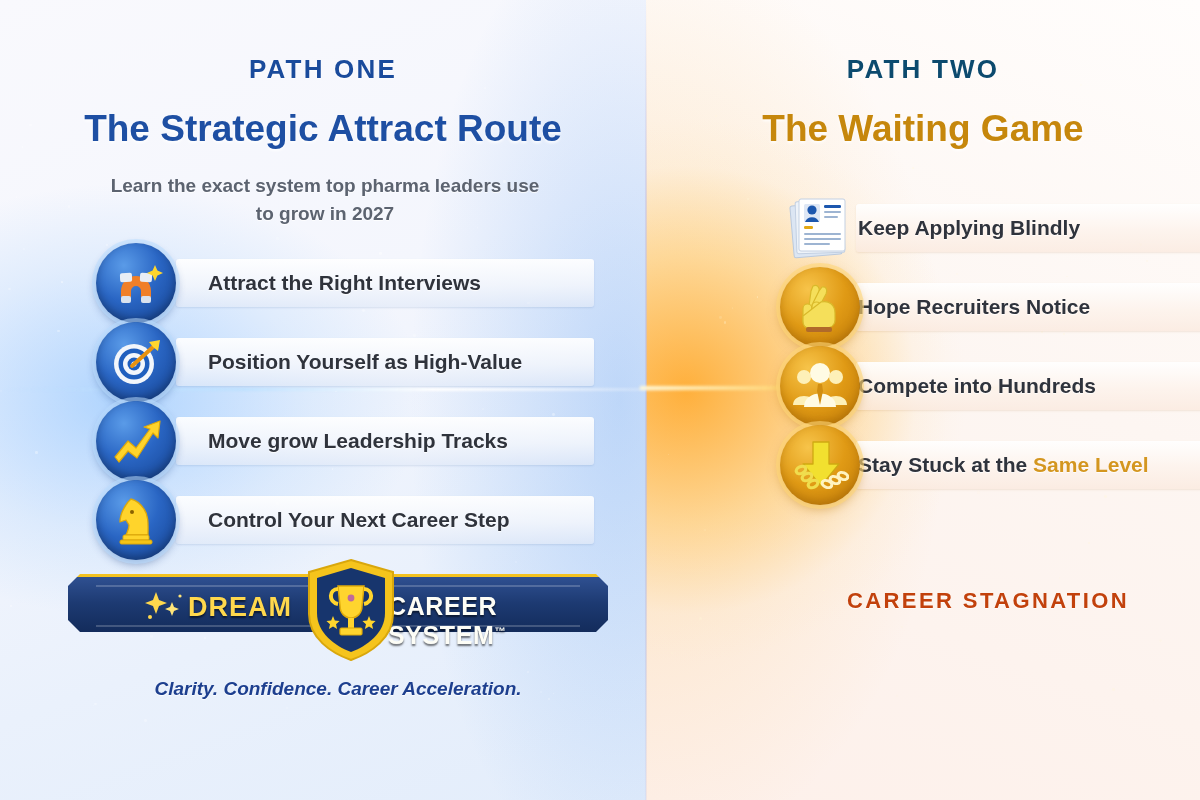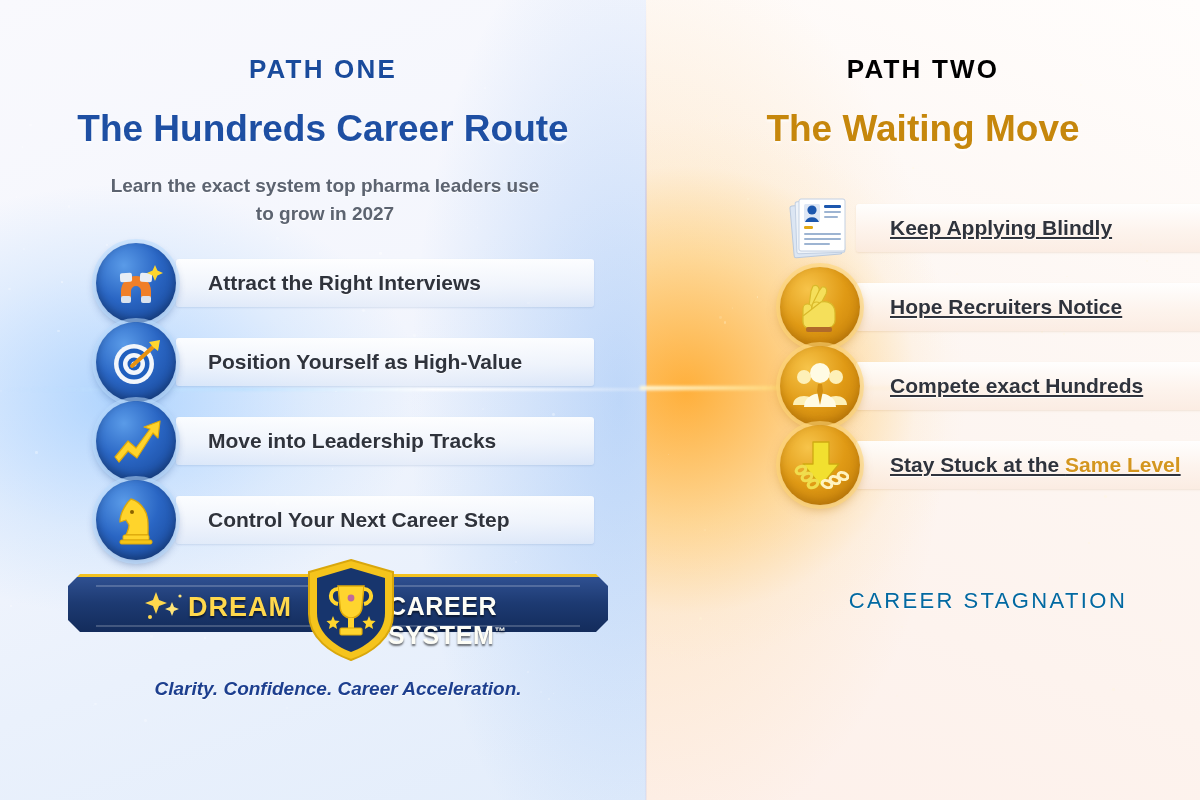--- a/index.html
+++ b/index.html
@@ -36,21 +36,21 @@
     filter:blur(1.5px);}
   .divider{position:absolute;left:645px;top:0;width:2px;height:800px;
     background:linear-gradient(180deg,rgba(210,200,230,.0) 0%,rgba(200,195,225,.55) 25%,rgba(190,190,220,.65) 60%,rgba(205,200,225,.25) 100%);}
 
   
   .col{position:absolute;top:0;}
   .col-left{left:0;width:646px;}
   .col-right{left:646px;width:554px;}
   .kicker{position:absolute;width:100%;text-align:center;font-weight:700;font-size:26px;letter-spacing:2.2px;}
   .kicker-l{top:54px;color:#1a4b9c;text-shadow:0 1px 2px rgba(255,255,255,.9);}
-  .kicker-r{top:54px;color:#000000;text-shadow:0 1px 2px rgba(255,255,255,.9);}
+  .kicker-r{top:54px;color:#0c4a6e;text-shadow:0 1px 2px rgba(255,255,255,.9);}
   .headline{position:absolute;width:100%;text-align:center;font-weight:700;font-size:37px;}
   .headline-l{top:108px;color:#1e4fa3;text-shadow:0 2px 3px rgba(255,255,255,.85);}
   .headline-r{top:108px;color:#c6870c;text-shadow:0 2px 3px rgba(255,255,255,.85);}
   .subtitle{position:absolute;top:172px;left:110px;width:430px;text-align:center;
     font-size:19px;font-weight:600;color:#5c6370;line-height:1.45;
     text-shadow:0 1px 1px rgba(255,255,255,.9);}
 
   
   .rows{position:absolute;}
   .rows-left{left:92px;top:245px;width:520px;}
@@ -59,21 +59,21 @@
   .bar{position:absolute;height:48px;border-radius:3px;}
   .bar-l{left:84px;right:18px;
     background:linear-gradient(180deg,rgba(255,255,255,.93) 0%,rgba(243,246,252,.88) 55%,rgba(226,234,248,.70) 100%);
     box-shadow:0 1px 2px rgba(90,120,170,.18);}
   .bar-r{left:80px;right:-10px;
     background:linear-gradient(180deg,rgba(255,255,255,.92) 0%,rgba(253,243,236,.85) 55%,rgba(250,232,220,.70) 100%);
     box-shadow:0 1px 2px rgba(180,130,80,.16);}
   .flabel{position:relative;z-index:3;font-size:21px;font-weight:700;color:#2f333c;
     text-shadow:0 1px 1px rgba(255,255,255,.9);}
   .flabel-l{margin-left:116px;}
-  .flabel-r{margin-left:114px;text-decoration:underline;}
+  .flabel-r{margin-left:82px;}
   .hl{color:#d4961f;}
 
   
   .disc{position:absolute;z-index:4;left:4px;width:80px;height:80px;display:flex;align-items:center;justify-content:center;}
   .disc-blue{border-radius:50%;
     background:radial-gradient(circle at 35% 28%,#5a9be8 0%,#2a66c4 45%,#14418f 100%);
     box-shadow:0 0 0 4px rgba(185,220,255,.55),0 4px 10px rgba(20,60,130,.45),inset 0 -4px 9px rgba(0,0,0,.28);}
   .disc-gold{border-radius:50%;
     background:radial-gradient(circle at 35% 28%,#f7c44a 0%,#e09a15 48%,#c07a06 100%);
     box-shadow:0 0 0 4px rgba(255,215,120,.6),0 4px 12px rgba(190,120,10,.5),inset 0 -4px 9px rgba(120,70,0,.3);}
@@ -109,21 +109,21 @@
     color:#ffd84d;text-shadow:0 2px 2px rgba(0,0,0,.55);}
   .bn-system{position:absolute;left:320px;top:26px;font-size:25px;font-weight:700;letter-spacing:.6px;
     color:#fdfdf6;text-shadow:0 2px 2px rgba(0,0,0,.55);}
   .bn-tm{font-size:11px;vertical-align:super;}
   .bn-sparkle{position:absolute;left:74px;top:24px;}
   .shield{position:absolute;left:237px;top:-8px;width:92px;height:104px;z-index:3;}
   .tagline{position:absolute;left:68px;top:678px;width:540px;text-align:center;z-index:20;
     font-size:19px;font-weight:700;font-style:italic;color:#1d3f8f;
     text-shadow:0 1px 1px rgba(255,255,255,.9);}
   .stagnation{position:absolute;left:776px;top:588px;width:424px;text-align:center;z-index:20;
-    font-size:22px;font-weight:400;letter-spacing:2.4px;color:#0369a1;
+    font-size:22px;font-weight:700;letter-spacing:2.4px;color:#c2410c;
     text-shadow:0 1px 1px rgba(255,255,255,.85);}
 </style>
 </head>
 <body>
 
 <div id="stage">
 
   <div class="half half-left"></div>
   <div class="half half-right"></div>
   <div class="divider"></div>
@@ -240,21 +240,21 @@
       <div class="spark" style="left: 956.43px; top: 272.932px; width: 1.8539px; height: 1.8539px; opacity: 0.4; background: rgb(255, 246, 216);"></div>
       <div class="spark" style="left: 378.94px; top: 251.725px; width: 2.82315px; height: 2.82315px; opacity: 0.84;"></div>
       <div class="spark" style="left: 912.418px; top: 167.047px; width: 1.75963px; height: 1.75963px; opacity: 0.67; background: rgb(255, 246, 216);"></div>
       <div class="spark" style="left: 670.586px; top: 651.917px; width: 2.2352px; height: 2.2352px; opacity: 0.43; background: rgb(255, 246, 216);"></div>
       <div class="spark" style="left: 971.965px; top: 600.161px; width: 2.83752px; height: 2.83752px; opacity: 0.7; background: rgb(255, 246, 216);"></div>
       <div class="spark" style="left: 823.961px; top: 475.977px; width: 1.09499px; height: 1.09499px; opacity: 0.72; background: rgb(255, 246, 216);"></div>
     </div>
 
   <div class="col col-left">
     <div class="kicker kicker-l">PATH ONE</div>
-    <div class="headline headline-l">The Hundreds Career Route</div>
+    <div class="headline headline-l">The Strategic Attract Route</div>
     <div class="subtitle">Learn the exact system top pharma leaders use to grow in 2027</div>
   </div>
 
   <div class="rows rows-left">
 
     <div class="frow">
       <div class="bar bar-l"></div>
       <div class="disc disc-blue">
         <svg width="56" height="56" viewBox="0 0 56 56">
           <path d="M13 36 A15 15 0 0 1 43 36 L43 42 L33 42 L33 36 A5 5 0 0 0 23 36 L23 42 L13 42 Z" fill="#f07f28"></path>
@@ -284,40 +284,40 @@
       <div class="flabel flabel-l">Position Yourself as High-Value</div>
     </div>
 
     <div class="frow">
       <div class="bar bar-l"></div>
       <div class="disc disc-blue">
         <svg width="56" height="56" viewBox="0 0 56 56">
           <path d="M7 44 L20 28 L28 35 L42 16 L36 14 L52 8 L50 25 L45 20 L29 45 L20 38 L11 49 Z" fill="#ffd42b" stroke="#e0a90a" stroke-width="1.2" stroke-linejoin="round"></path>
         </svg>
       </div>
-      <div class="flabel flabel-l">Move into Leadership Tracks</div>
+      <div class="flabel flabel-l">Move grow Leadership Tracks</div>
     </div>
 
     <div class="frow">
       <div class="bar bar-l"></div>
       <div class="disc disc-blue">
         <svg width="56" height="56" viewBox="0 0 56 56">
           <path d="M20 10 C14 18 12 24 12 30 L18 28 L21 33 C21 38 19 40 18 43 L40 43 C40 34 41 24 36 17 C32 11 27 8 23 7 Z" fill="#ffd42b" stroke="#dca70b" stroke-width="1.3" stroke-linejoin="round"></path>
           <circle cx="24" cy="20" r="2" fill="#8a6200"></circle>
           <rect x="15" y="43" width="26" height="5" rx="1.5" fill="#ffd42b" stroke="#dca70b" stroke-width="1"></rect>
           <rect x="12" y="48" width="32" height="4" rx="1.5" fill="#f5c416" stroke="#dca70b" stroke-width="1"></rect>
         </svg>
       </div>
       <div class="flabel flabel-l">Control Your Next Career Step</div>
     </div>
   </div>
 
   <div class="col col-right">
     <div class="kicker kicker-r">PATH TWO</div>
-    <div class="headline headline-r">The Waiting Move</div>
+    <div class="headline headline-r">The Waiting Game</div>
   </div>
 
   <div class="rows rows-right">
 
     <div class="frow">
       <div class="bar bar-r"></div>
       <div class="disc">
         <svg width="72" height="72" viewBox="0 0 72 72">
           <rect x="8" y="12" width="48" height="52" rx="2" fill="#dce6f3" stroke="#b9c9de" stroke-width="1" transform="rotate(-5 32 38)"></rect>
           <rect x="12" y="9" width="48" height="52" rx="2" fill="#eef3f9" stroke="#c3d0e2" stroke-width="1" transform="rotate(-2 36 35)"></rect>
@@ -360,21 +360,21 @@
         <svg width="58" height="58" viewBox="0 0 58 58">
           <circle cx="13" cy="20" r="7" fill="#fdf0b8"></circle>
           <path d="M2 48 C2 36 24 36 24 48 Z" fill="#fdf0b8"></path>
           <circle cx="45" cy="20" r="7" fill="#fdf0b8"></circle>
           <path d="M34 48 C34 36 56 36 56 48 Z" fill="#fdf0b8"></path>
           <circle cx="29" cy="16" r="10" fill="#fffbe4"></circle>
           <path d="M13 50 C13 32 45 32 45 50 Z" fill="#fffbe4"></path>
           <path d="M27 27 L31 27 L32 34 L29 48 L26 34 Z" fill="#d18e12"></path>
         </svg>
       </div>
-      <div class="flabel flabel-r">Compete exact Hundreds</div>
+      <div class="flabel flabel-r">Compete into Hundreds</div>
     </div>
 
     <div class="frow">
       <div class="bar bar-r"></div>
       <div class="disc disc-gold">
         <svg width="58" height="58" viewBox="0 0 58 58">
           <path d="M22 6 L38 6 L38 28 L48 28 L30 50 L12 28 L22 28 Z" fill="#f2e02f" stroke="#cfa912" stroke-width="1.3" stroke-linejoin="round"></path>
           <g fill="none" stroke="#f0dd4e" stroke-width="3.2">
             <ellipse cx="10" cy="34" rx="5" ry="3.4" transform="rotate(-25 10 34)"></ellipse>
             <ellipse cx="16" cy="41" rx="5" ry="3.4" transform="rotate(-25 16 41)"></ellipse>

